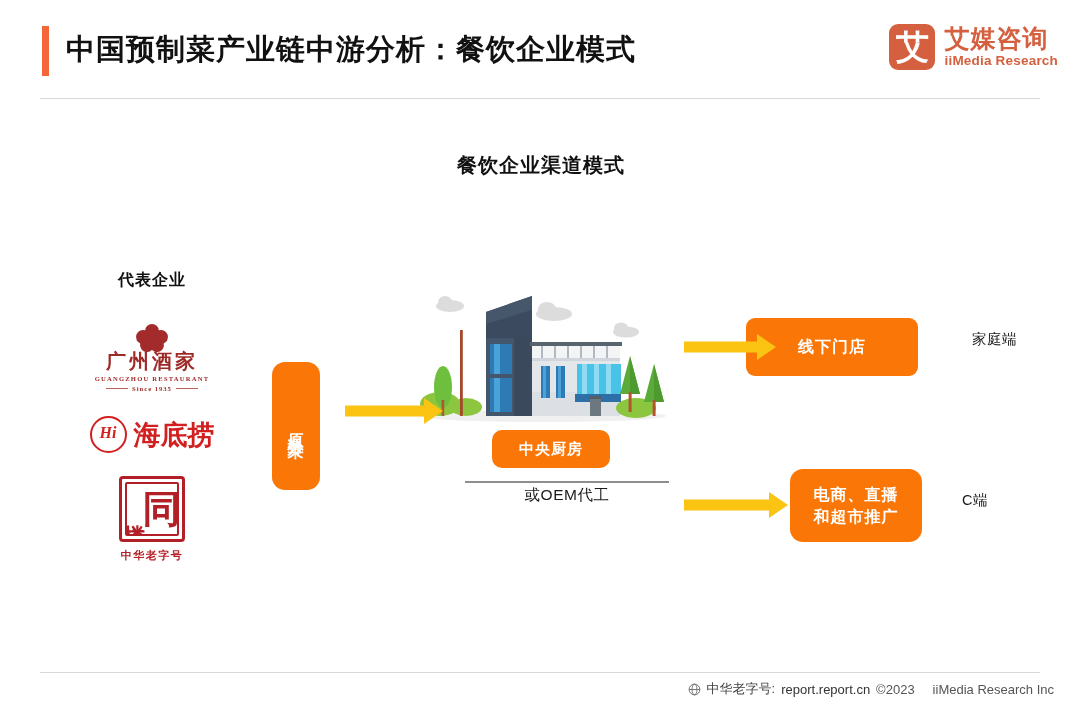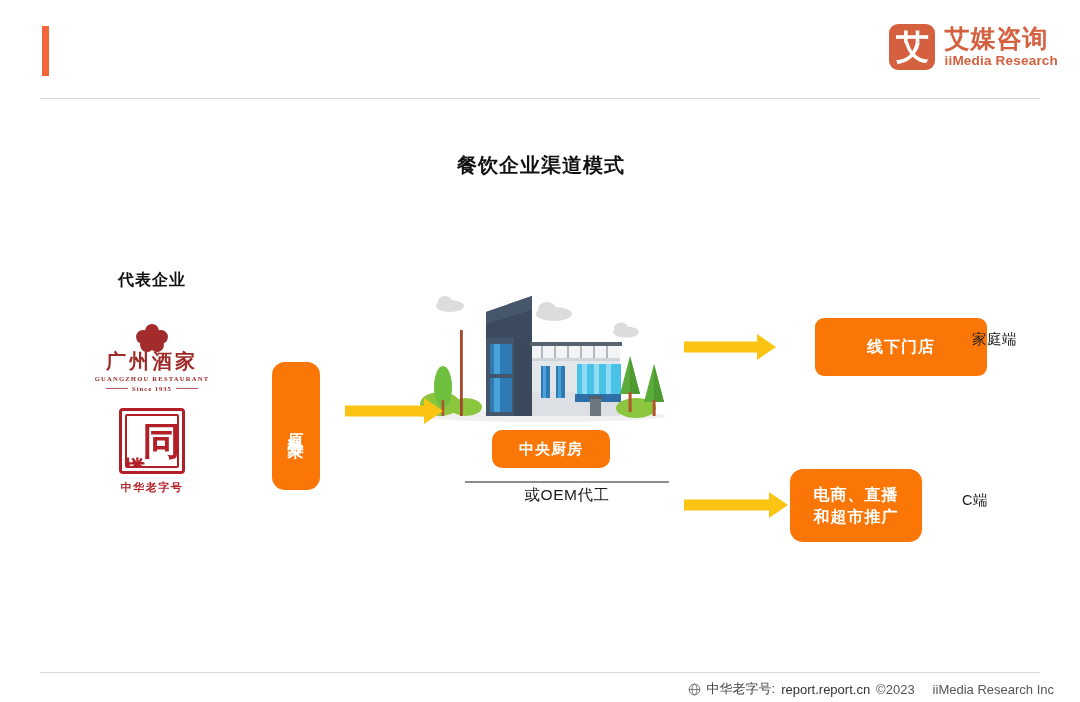--- a/index.html
+++ b/index.html
@@ -272,21 +272,21 @@
     padding-top: 2px;
     box-sizing: border-box;
   }
   #box-kitchen {
     left: 492px; top: 430px;
     width: 118px; height: 38px;
     font-size: 15px;
     border-radius: 10px;
   }
   #box-offline {
-    left: 815px; top: 318px;
+    left: 746px; top: 318px;
     width: 172px; height: 58px;
     font-size: 16px;
     border-radius: 9px;
   }
   #box-online {
     left: 790px; top: 469px;
     width: 132px; height: 73px;
     font-size: 16px;
     border-radius: 13px;
   }
@@ -376,20 +376,21 @@
   .footer .f-cn { color: #444444; }
   .footer .f-url { color: #333333; }
   .footer .f-copy { color: #555555; }
   .footer .f-inc { color: #555555; margin-left: 12px; }
 </style>
 </head>
 <body>
 
 <div class="header">
   <div class="title-accent"></div>
+  <div class="page-title">中国预制菜产业链中游分析：餐饮企业模式</div>
 
   <div class="brand">
     <div class="brand-mark">
       <span class="glyph">艾</span>
     </div>
     <div class="brand-text">
       <span class="brand-cn">艾媒咨询</span>
       <span class="brand-en">iiMedia Research</span>
     </div>
   </div>
@@ -412,20 +413,26 @@
     </div>
     <div class="gz-cn">广州酒家</div>
     <div class="gz-en">GUANGZHOU RESTAURANT</div>
     <div class="gz-since">
       <span class="ln"></span>
       <span class="tx">Since 1935</span>
       <span class="ln"></span>
     </div>
   </div>
 
+  <div class="logo-box hdl-logo">
+    <div class="hdl-ring">
+      <span class="hi">Hi</span>
+    </div>
+    <div class="hdl-cn">海底捞</div>
+  </div>
 
   <div class="logo-box tql-logo">
     <div class="tql-seal">
       <div class="tql-inner">
         <div class="tql-col" style="writing-mode:vertical-rl;">庆楼</div>
         <div class="tql-big">同</div>
       </div>
     </div>
     <div class="tql-cap">中华老字号</div>
   </div>

